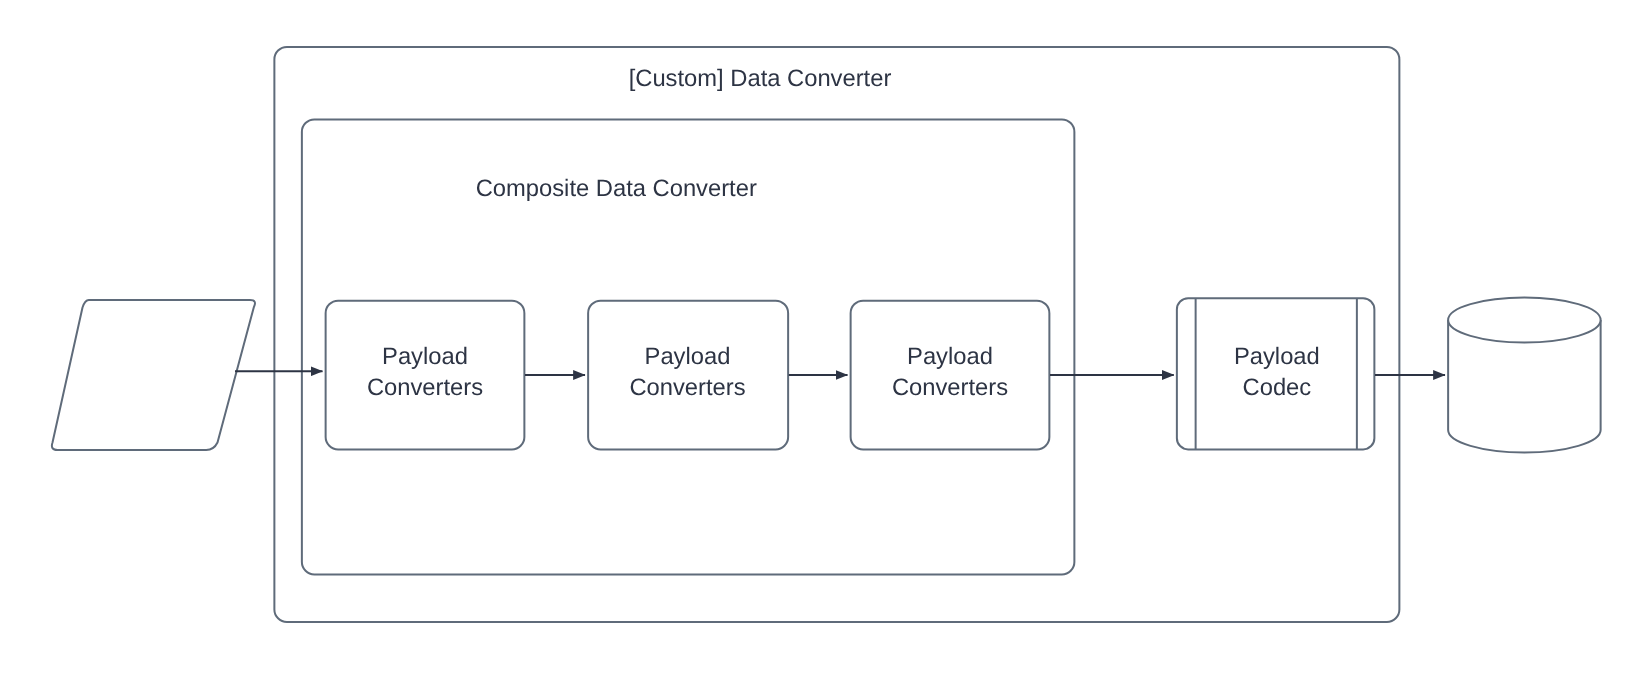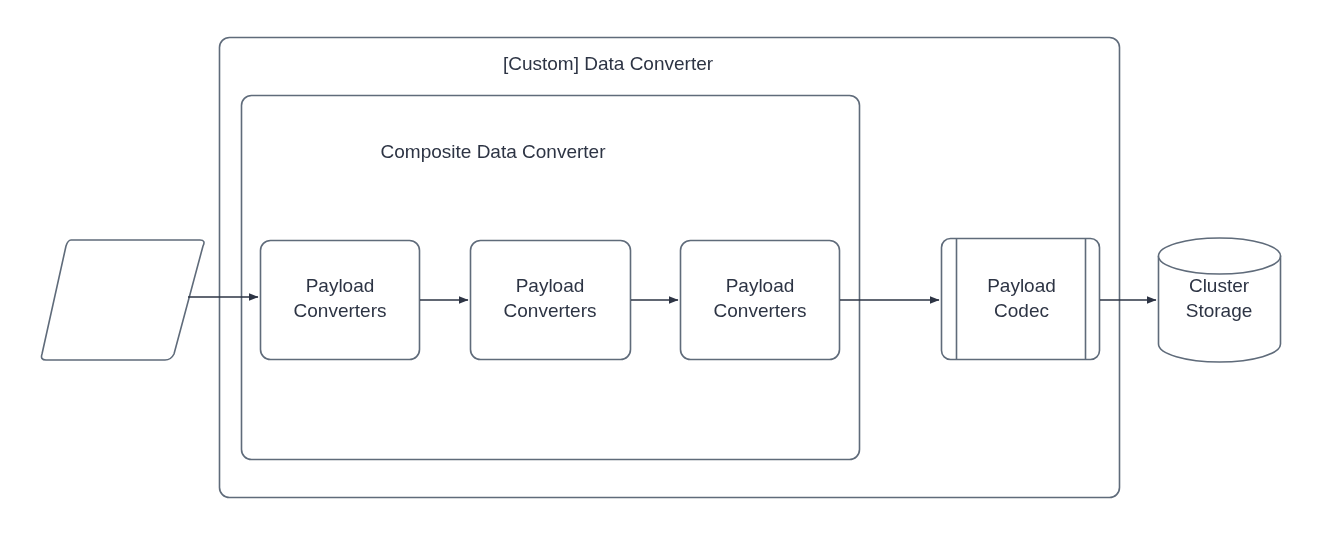--- a/index.html
+++ b/index.html
@@ -94,16 +94,14 @@
 
   <div class="label node-label" style="left:470px; top:274px; width:160px;">Payload
 Converters</div>
 
   <div class="label node-label" style="left:680px; top:274px; width:160px;">Payload
 Converters</div>
 
   <div class="label node-label" style="left:957px; top:274px; width:129px;">Payload
 Codec</div>
 
-  <div class="label node-label" style="left:1158px; top:274px; width:122px;">Cluster
-Storage</div>
 
 </div>
 
 </body></html>

